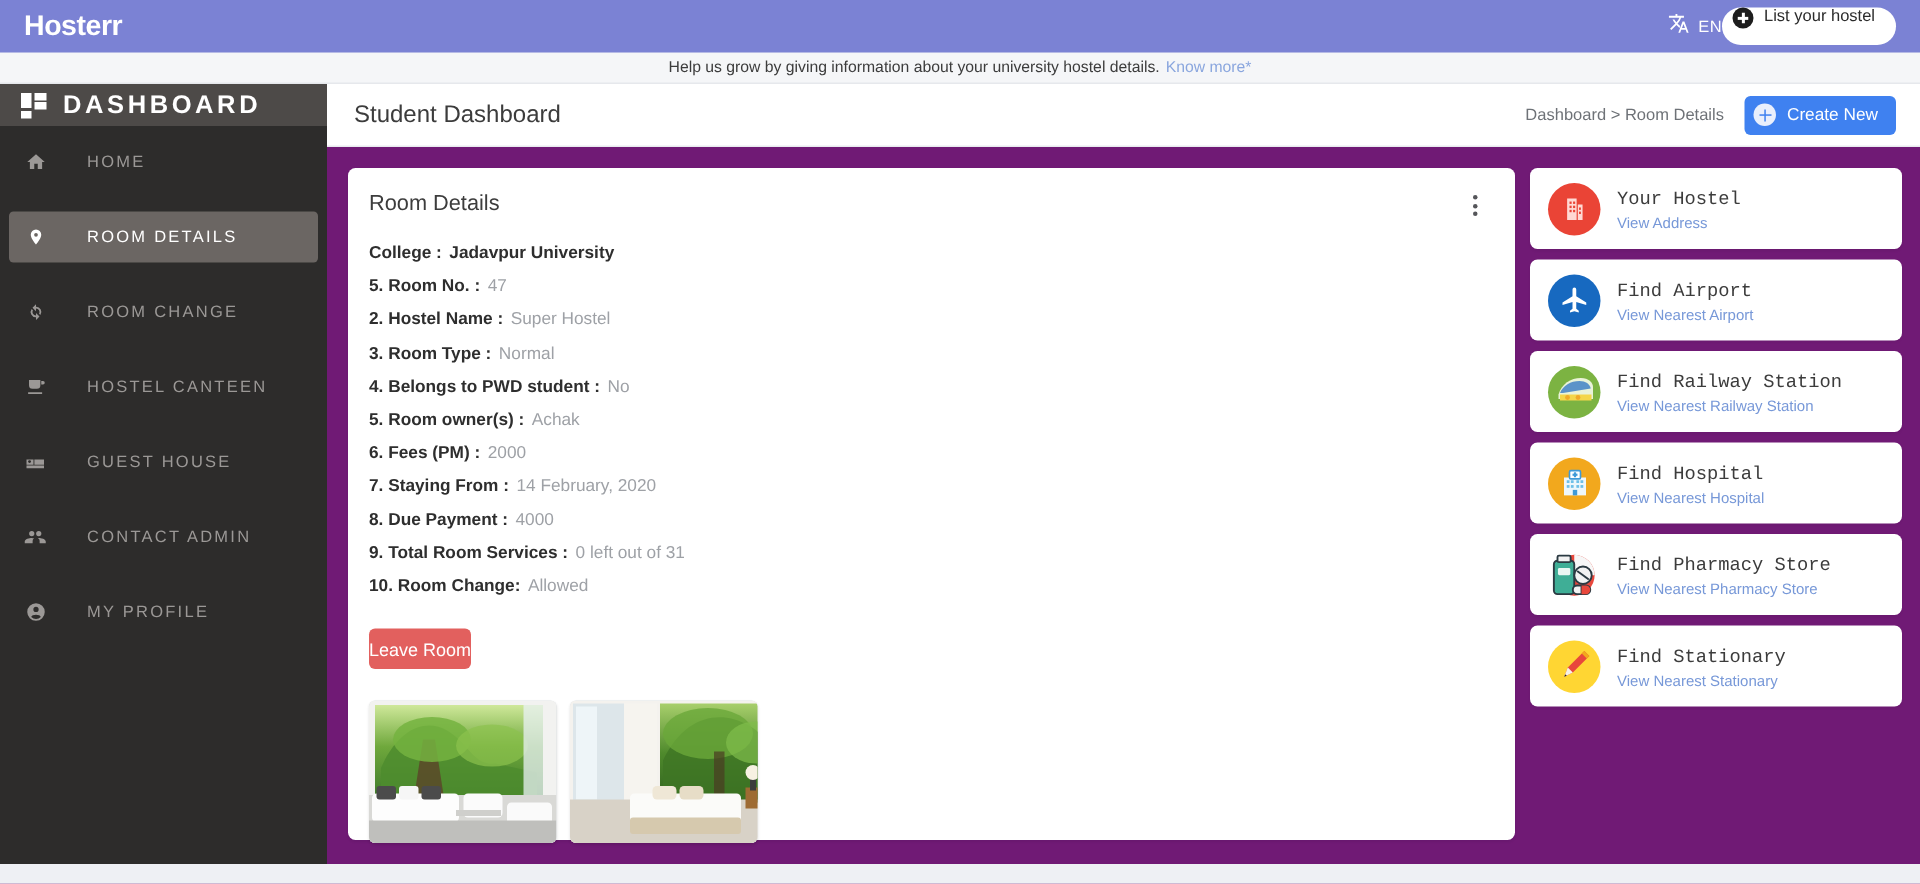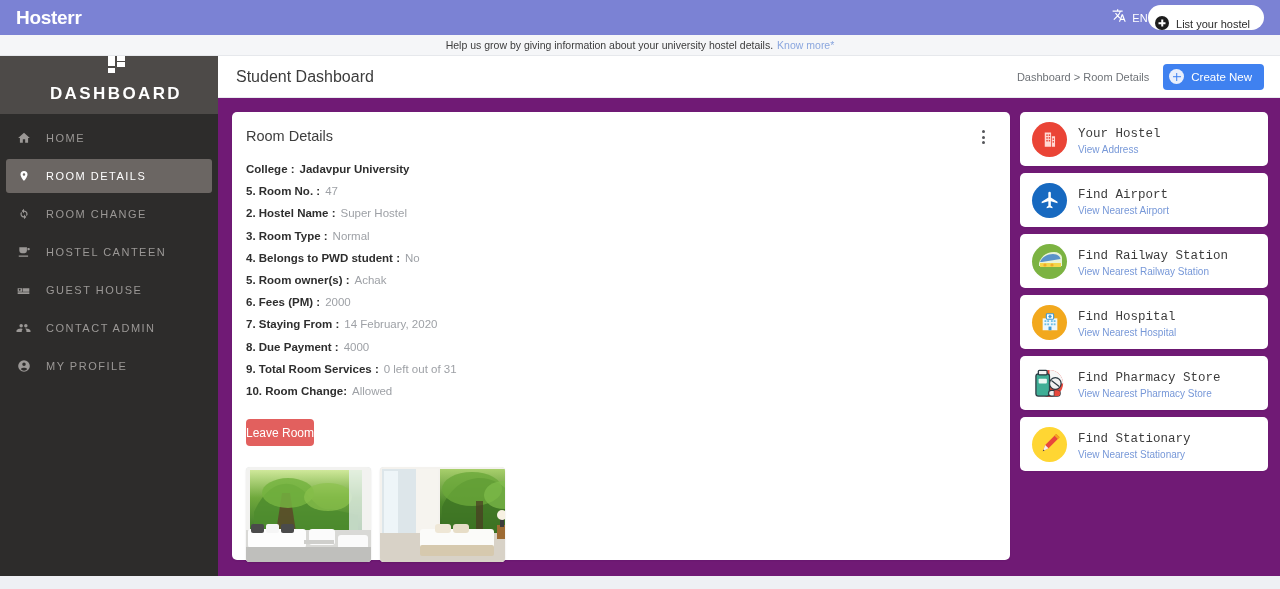--- a/index.html
+++ b/index.html
@@ -36,23 +36,23 @@
     align-items: center;
     gap: 5px;
     color: #ffffff;
   }
   .lang-label { font-size: 11px; letter-spacing: 0.3px; }
   .listbtn {
     background: #ffffff;
     border: none;
     border-radius: 14px;
     height: 25px;
-    padding: 13px 14px 0 7px;
-    display: flex;
-    align-items: flex-end;
+    padding: 0 14px 0 7px;
+    display: flex;
+    align-items: flex-start;
     gap: 7px;
     font-family: "Liberation Sans", sans-serif;
     font-size: 11px;
     color: #2b2b2b;
     cursor: pointer;
   }
   .plus-dark {
     width: 14px; height: 14px; border-radius: 50%;
     background: #1d1d1d; position: relative; flex: none;
   }
@@ -75,27 +75,26 @@
     border-bottom: 1px solid #e6e8ec;
   }
   .banner a { color: #8aa6de; text-decoration: none; margin-left: 4px; }
 
   
   .shell { display: flex; height: 520px; }
 
   
   .sidebar { width: 218px; background: #2d2c2b; flex: none; }
   .dash-head {
-    height: 58px;
+    height: 28px;
     background: #4d4a48;
     display: flex;
     align-items: center;
     gap: 11px;
     padding: 0 0 0 14px;
-    flex-direction: column;
   }
   .dash-title {
     color: #ffffff;
     font-size: 17px;
     font-weight: bold;
     letter-spacing: 2.4px;
   }
   .grid-ico { width: 17px; height: 17px; position: relative; flex: none; }
   .grid-ico i {
     position: absolute; background: #fff; display: block;
@@ -103,28 +102,28 @@
   .grid-ico i:nth-child(1){ left:0; top:0; width:7px; height:10px; }
   .grid-ico i:nth-child(2){ left:9px; top:0; width:8px; height:5px; }
   .grid-ico i:nth-child(3){ left:9px; top:6px; width:8px; height:5px; }
   .grid-ico i:nth-child(4){ left:0; top:12px; width:7px; height:5px; }
 
   .nav { padding: 7px 6px 0 6px; }
   .nav-item {
     height: 34px;
     display: flex;
     align-items: center;
-    gap: 15px;
+    gap: 27px;
     padding: 0 10px;
     border-radius: 3px;
     color: #9b9896;
     font-size: 11px;
     letter-spacing: 1.5px;
     cursor: pointer;
-    margin-bottom: 4px;
+    margin-bottom: 16px;
   }
   .nav-item.active { background: #6b6663; color: #ffffff; }
   .nav-item svg { flex: none; }
   .nav-ico { width: 15px; height: 15px; display:flex; align-items:center; justify-content:center; flex:none; }
 
   
   .main { flex: 1; background: #701a75; display: flex; flex-direction: column; }
   .main-head {
     height: 42px;
     background: #ffffff;

